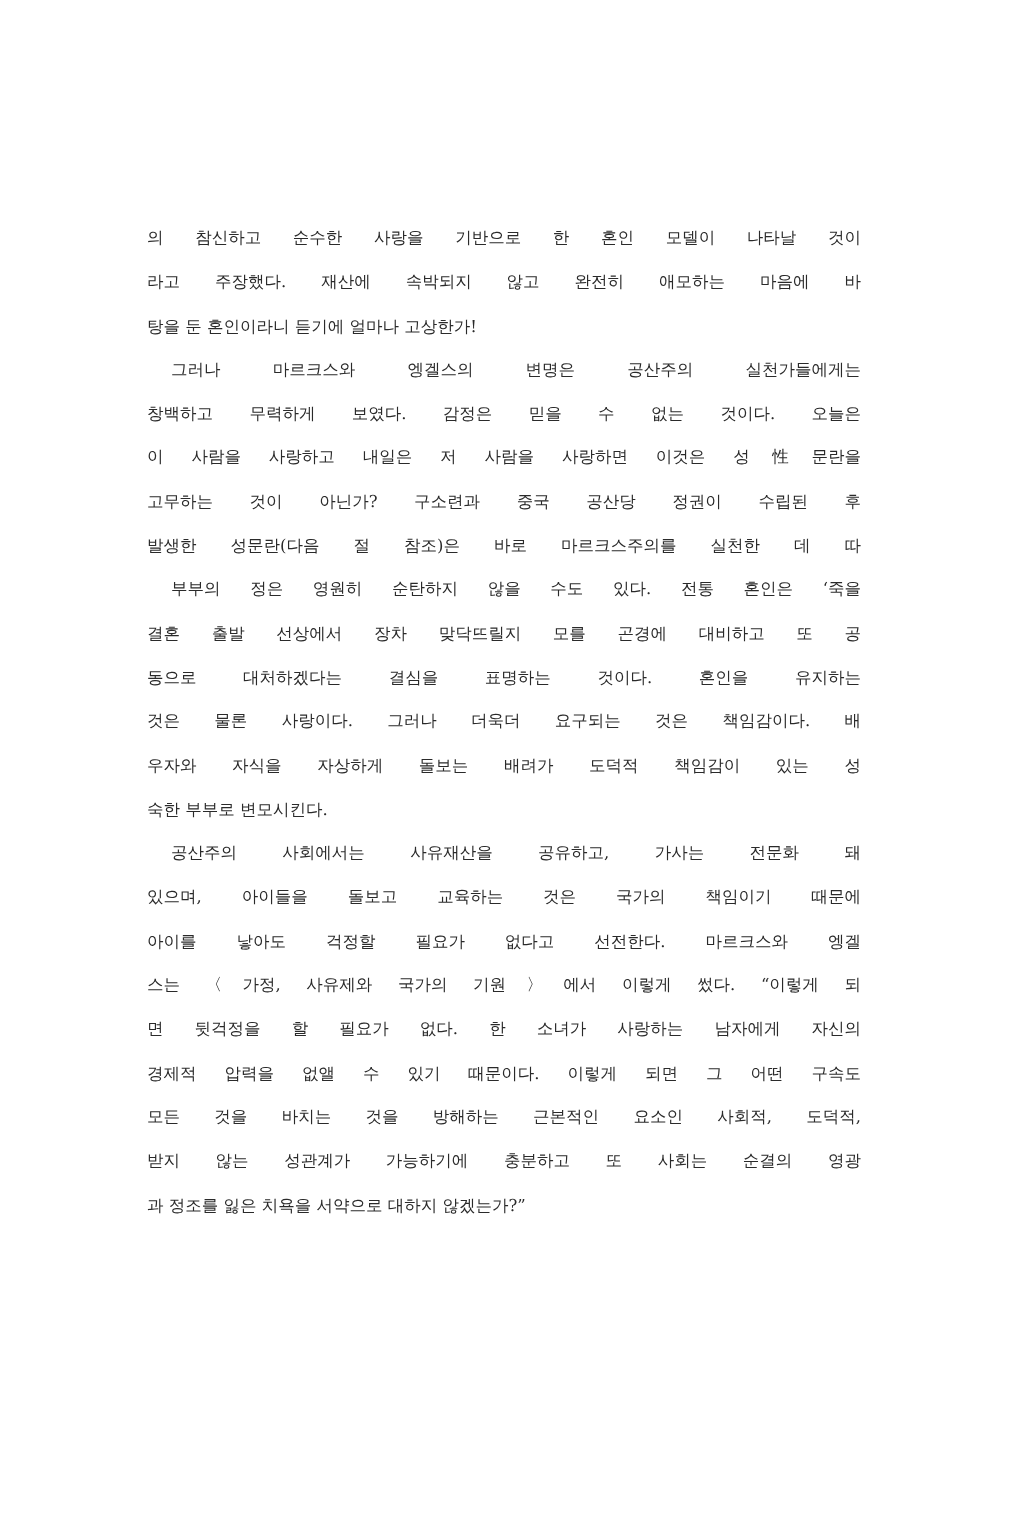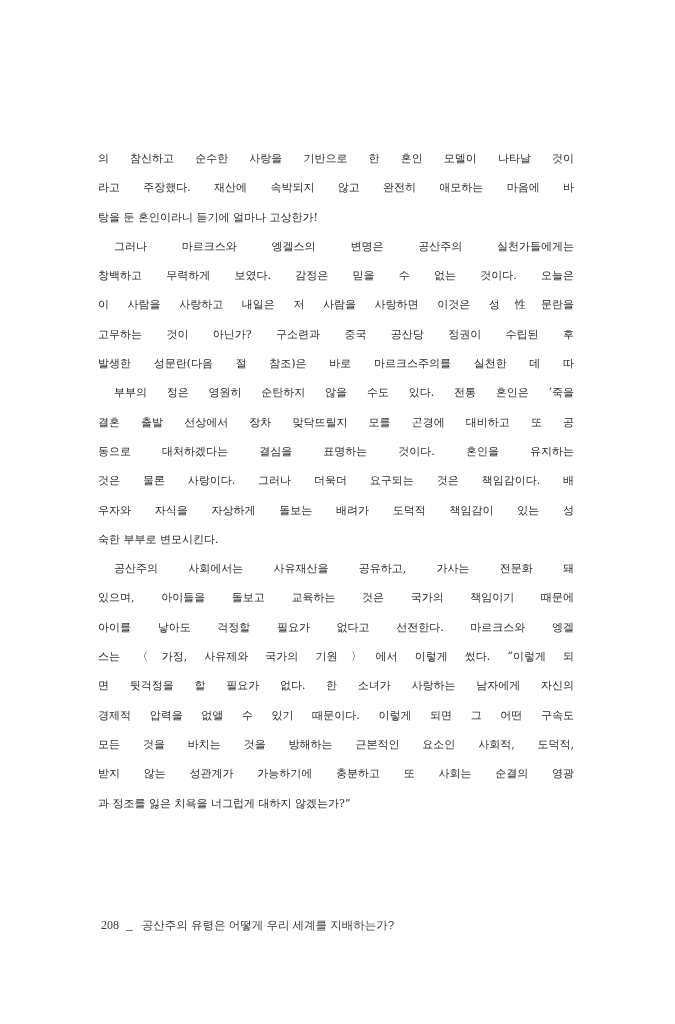--- a/index.html
+++ b/index.html
@@ -80,21 +80,16 @@
     <div class="line">우자와 자식을 자상하게 돌보는 배려가 도덕적 책임감이 있는 성</div>
     <div class="line last">숙한 부부로 변모시킨다.</div>
     <div class="line indent">공산주의 사회에서는 사유재산을 공유하고, 가사는 전문화 돼</div>
     <div class="line">있으며, 아이들을 돌보고 교육하는 것은 국가의 책임이기 때문에</div>
     <div class="line">아이를 낳아도 걱정할 필요가 없다고 선전한다. 마르크스와 엥겔</div>
     <div class="line">스는 〈가정, 사유제와 국가의 기원〉에서 이렇게 썼다. “이렇게 되</div>
     <div class="line">면 뒷걱정을 할 필요가 없다. 한 소녀가 사랑하는 남자에게 자신의</div>
     <div class="line">경제적 압력을 없앨 수 있기 때문이다. 이렇게 되면 그 어떤 구속도</div>
     <div class="line">모든 것을 바치는 것을 방해하는 근본적인 요소인 사회적, 도덕적,</div>
     <div class="line">받지 않는 성관계가 가능하기에 충분하고 또 사회는 순결의 영광</div>
-    <div class="line last">과 정조를 잃은 치욕을 너그럽게 대하지 않겠는가?”</div>
+    <div class="line last">과 정조를 잃은 치욕을 서약으로 대하지 않겠는가?”</div>
   </div>
 
-  <div class="footer">
-    <span class="page-num">208</span>
-    <span class="sep">_</span>
-    <span class="running-title">공산주의 유령은 어떻게 우리 세계를 지배하는가?</span>
-  </div>
 </div>
 
 </body></html>

